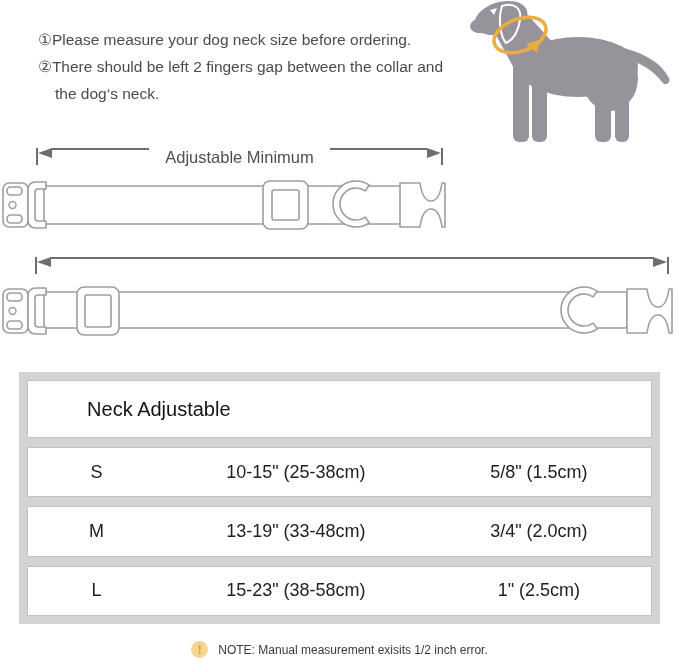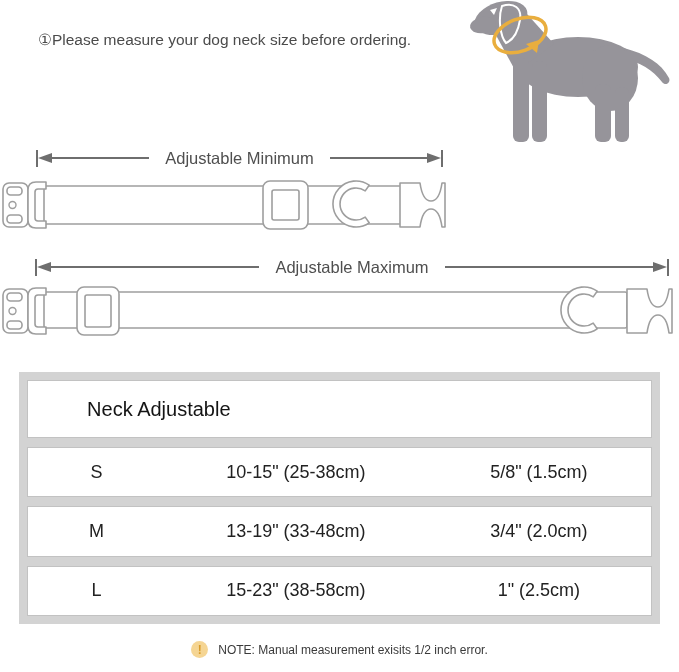--- a/index.html
+++ b/index.html
@@ -5,21 +5,21 @@
   html,body{margin:0;padding:0;background:#ffffff;}
   .stage{
     position:relative;width:679px;height:672px;background:#ffffff;overflow:hidden;
     font-family:"Liberation Sans", sans-serif;
   }
   
   .instructions{position:absolute;left:38px;top:26px;width:412px;
     font-size:15.5px;line-height:27px;color:#4b4b4b;}
   .instr-item{padding-left:17px;text-indent:-17px;}
   
-  .arrow-row{position:absolute;display:flex;align-items:center;height:20px;}
+  .arrow-row{position:absolute;display:flex;align-items:flex-start;height:20px;}
   .tick{width:2px;height:17px;background:#6e6e6e;flex:0 0 auto;}
   .ah-left{width:0;height:0;border-top:5px solid transparent;border-bottom:5px solid transparent;
     border-right:14px solid #6e6e6e;flex:0 0 auto;}
   .ah-right{width:0;height:0;border-top:5px solid transparent;border-bottom:5px solid transparent;
     border-left:14px solid #6e6e6e;flex:0 0 auto;}
   .aline{flex:1 1 auto;height:1.6px;background:#6e6e6e;}
   .alabel{padding:0 16px;font-size:16.5px;color:#4f4f4f;white-space:nowrap;flex:0 0 auto;}
   .arrow-min{left:36px;top:148px;width:407px;}
   .arrow-max{left:35px;top:257px;width:634px;}
   
@@ -44,20 +44,21 @@
     flex:0 0 auto;}
   .note-text{font-size:12px;color:#3a3a3a;}
 </style>
 </head>
 <body>
 
 <div class="stage">
 
   <div class="instructions">
     <div class="instr-item">①Please measure your dog neck size before ordering.</div>
+    <div class="instr-item">②There should be left 2 fingers gap between the collar and the dog‘s neck.</div>
   </div>
 
   <svg class="dog" style="position:absolute;left:456px;top:0;" width="222" height="158" viewBox="0 0 222 158">
     <g fill="#96949A" stroke="none">
 
       <path d="M168,48 C190,54 205,63 213,78 C215,82 210,87 206,82 C197,70 184,62 166,58 Z"></path>
 
       <ellipse cx="122" cy="67" rx="60" ry="30"></ellipse>
 
       <ellipse cx="154" cy="78" rx="28" ry="33"></ellipse>
@@ -108,21 +109,20 @@
 
     <path d="M369.2,9.2 A23,23 0 1 0 369.2,46.8 L365.2,41.1 A16,16 0 1 1 365.2,14.9 Z"></path>
 
     <path d="M400,7 L420,7 C422,21 426,25 431,25 C436,25 440,21 442,7 L445,7 L445,51 L442,51 C440,37 436,33 431,33 C426,33 422,37 420,51 L400,51 Z"></path>
   </svg>
 
   <div class="arrow-row arrow-max">
     <div class="tick"></div>
     <div class="ah-left"></div>
     <div class="aline"></div>
-    <div class="alabel">Adjustable Maximum</div>
     <div class="aline"></div>
     <div class="ah-right"></div>
     <div class="tick"></div>
   </div>
 
   <svg class="collar" style="top:284px;" width="679" height="54" viewBox="0 0 679 54">
 
     <rect x="44" y="8" width="583" height="36" rx="2"></rect>
 
     <rect x="3" y="5" width="25" height="44" rx="6"></rect>

